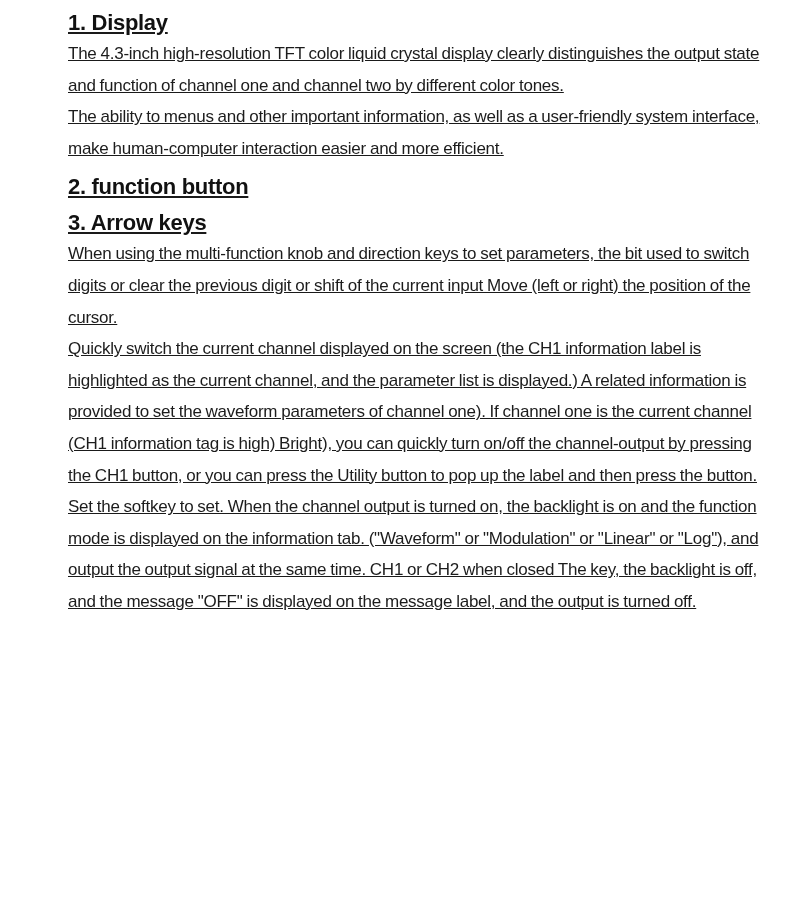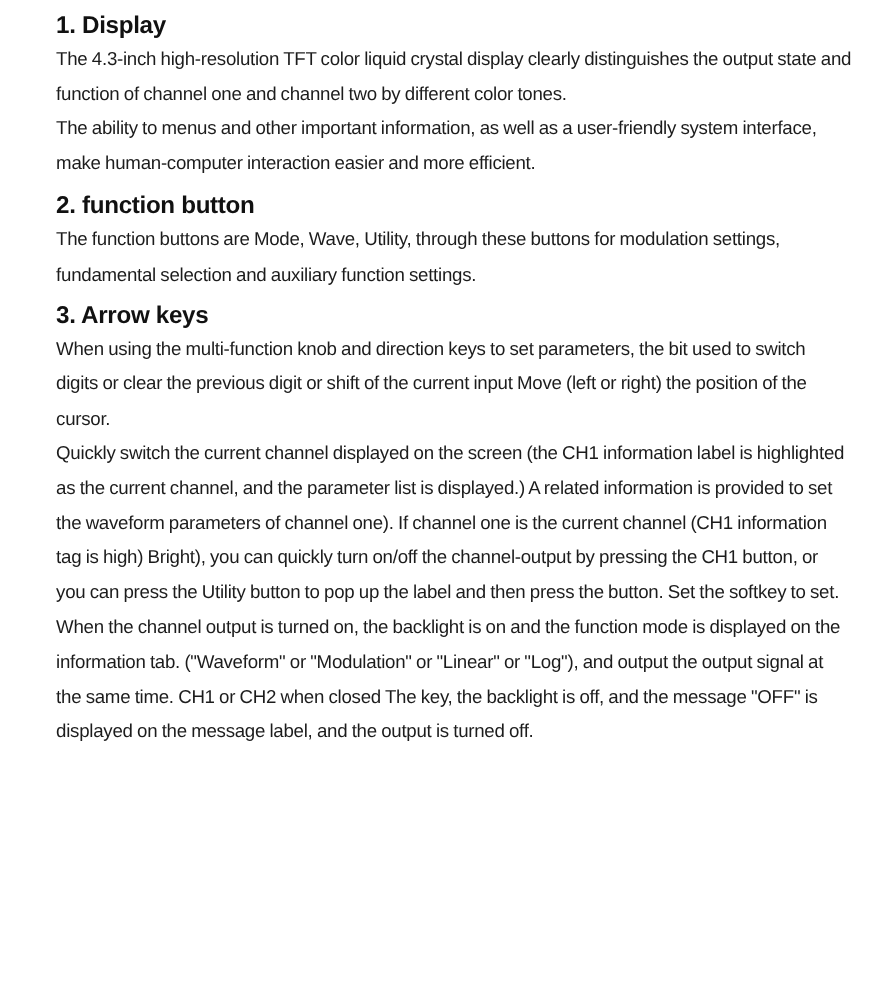--- a/index.html
+++ b/index.html
@@ -9,21 +9,22 @@
     }
     body {
       width: 790px;
       height: 901px;
       overflow: hidden;
       font-family: "Liberation Sans", "DejaVu Sans", sans-serif;
       color: #1a1a1a;
     }
     .doc {
       position: relative;
-      padding: 0 16px 0 51px;
+      padding: 0 16px 0 68px;
+      text-decoration: underline;
     }
     .section h2 {
       margin: 0;
       font-size: 22px;
       font-weight: bold;
       color: #111111;
       letter-spacing: -0.3px;
       line-height: 30px;
     }
     .section p {
@@ -47,21 +48,20 @@
 <div class="doc">
 
   <div class="section" id="sec-1">
     <h2>1. Display</h2>
     <p>The 4.3-inch high-resolution TFT color liquid crystal display clearly distinguishes the output state and function of channel one and channel two by different color tones.</p>
     <p>The ability to menus and other important information, as well as a user-friendly system interface, make human-computer interaction easier and more efficient.</p>
   </div>
 
   <div class="section" id="sec-2">
     <h2>2. function button</h2>
-    <p>The function buttons are Mode, Wave, Utility, through these buttons for modulation settings, fundamental selection and auxiliary function settings.</p>
   </div>
 
   <div class="section" id="sec-3">
   </div>
 
   <div class="section" id="sec-4">
     <h2>3. Arrow keys</h2>
     <p>When using the multi-function knob and direction keys to set parameters, the bit used to switch digits or clear the previous digit or shift of the current input Move (left or right) the position of the cursor.</p>
   </div>
 

